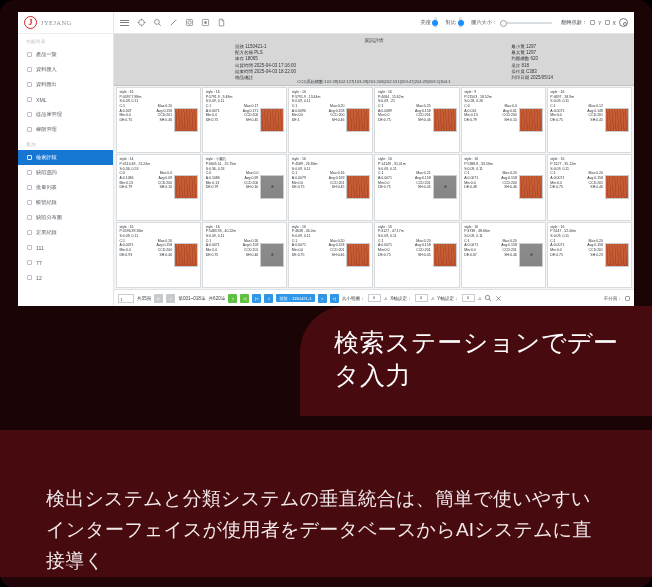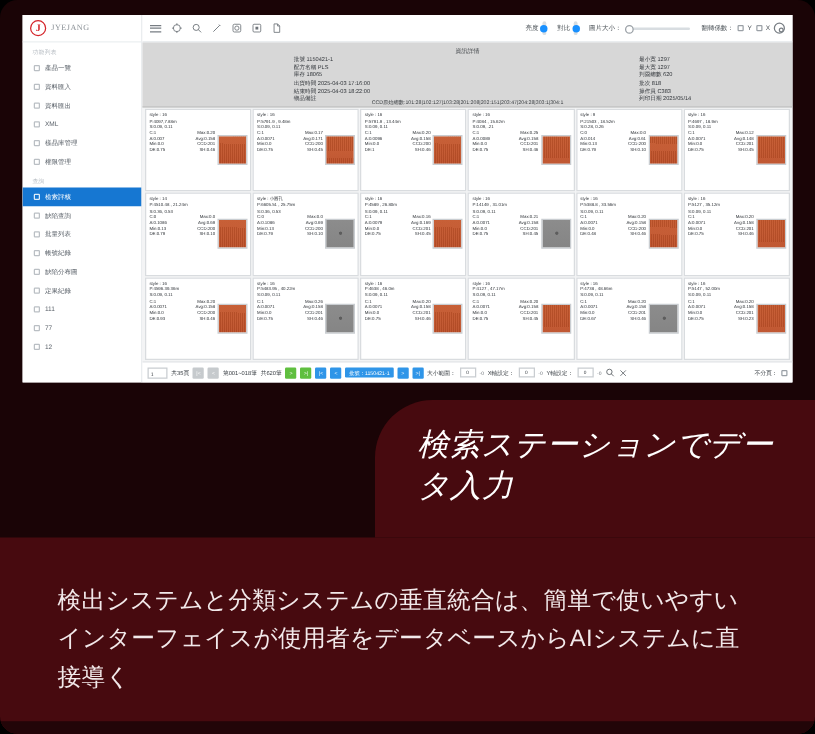--- a/index.html
+++ b/index.html
@@ -205,37 +205,36 @@
   .stepper { font-size: 4px; color: #6a7076; }
   .mag {
     width: 8px; height: 8px; color: #5b6166; cursor: pointer;
   }
   .mag svg, .xmark svg { width: 100%; height: 100%; }
   .xmark { width: 7px; height: 7px; color: #5b6166; cursor: pointer; }
   .pg-right { margin-left: auto; display: flex; align-items: center; gap: 3px; }
 
   
   .title-card {
-    position: absolute; right: 0; top: 320px;
+    position: absolute; right: 0; top: 306px;
     width: 352px; min-height: 110px;
     background: #470a0f;
     border-top-left-radius: 46px;
     padding: 20px 26px 18px 34px;
     z-index: 3;
-    font-style: italic;
   }
   .title-card h1 {
     font-size: 25px; font-weight: normal; color: #ffffff;
     line-height: 1.3; letter-spacing: .5px;
   }
 
   .desc {
     position: absolute; left: 0; right: 0; top: 430px; bottom: 0;
     background: #470a0f;
-    padding: 36px 44px 0 46px;
+    padding: 54px 44px 0 46px;
   }
   .desc p {
     font-size: 19px; color: #f2e9ea; line-height: 1.62; letter-spacing: .2px;
   }
   .bottom-strip {
     position: absolute; left: 0; right: 0; bottom: 0; height: 10px;
     background: #220508;
   }
 </style>
 </head>

